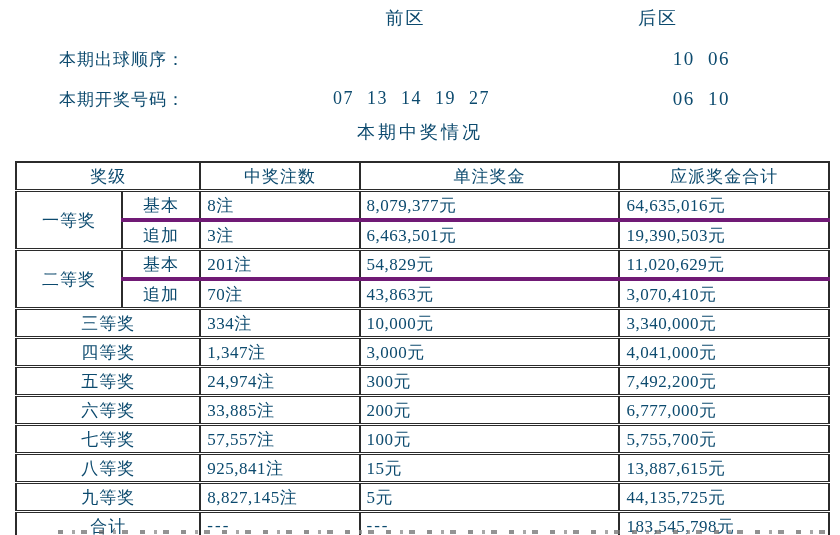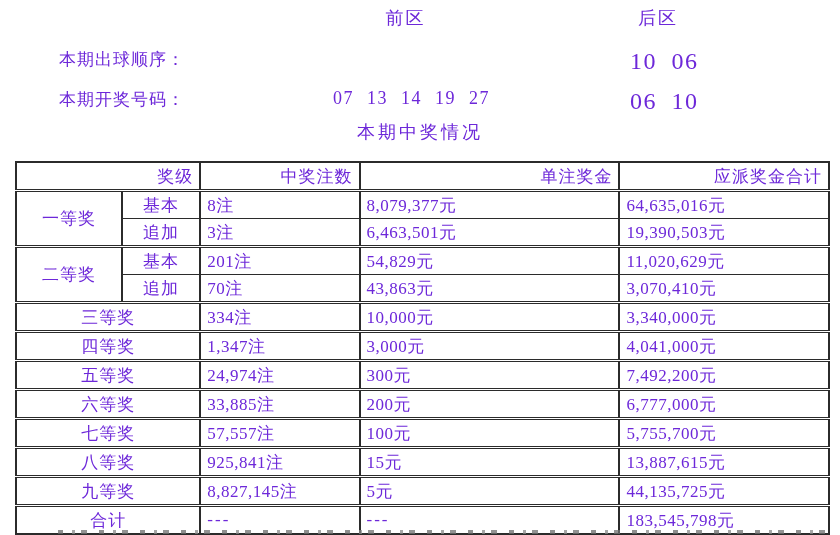--- a/index.html
+++ b/index.html
@@ -1,45 +1,45 @@
 <!DOCTYPE html>
 <html><head>
 <meta charset="utf-8">
 <style>
   html,body{margin:0;padding:0;background:#ffffff;}
   .page{
     position:relative;width:840px;height:535px;background:#ffffff;
     font-family:"Liberation Serif","DejaVu Serif",serif;
-    color:#6d28d9;overflow:hidden;
+    color:#0c4a6e;overflow:hidden;
   }
   .zone-header{position:absolute;top:6px;font-size:18px;letter-spacing:2px;text-align:center;}
   .zone-header.front{left:333px;width:145px;}
   .zone-header.back{left:608px;width:100px;}
   .num-row{position:absolute;left:0;width:100%;height:22px;}
   .num-row.order{top:48px;}
   .num-row.result{top:88px;}
   .row-label{position:absolute;left:59px;font-size:17px;letter-spacing:1px;white-space:nowrap;}
   .front-nums{position:absolute;left:333px;width:145px;text-align:center;font-size:18px;
               letter-spacing:1.5px;word-spacing:7px;white-space:nowrap;}
-  .back-nums{position:absolute;left:630px;width:100px;text-align:left;font-size:24px;
+  .back-nums{position:absolute;left:630px;width:100px;text-align:right;font-size:19px;
              letter-spacing:1.5px;word-spacing:7px;white-space:nowrap;}
   .table-title{position:absolute;top:120px;left:0;width:100%;text-align:center;
                font-size:18px;letter-spacing:3px;}
   table.prize{
     position:absolute;top:161px;left:15px;width:815px;
     border-collapse:collapse;table-layout:fixed;
     font-size:17px;border:2px solid #2b2b2b;
   }
   table.prize th,table.prize td{
     border:2px solid #2b2b2b;height:26px;padding:0 6px;
     font-weight:normal;overflow:hidden;white-space:nowrap;
   }
-  table.prize thead th{border-bottom:3px double #2b2b2b;text-align:right;letter-spacing:1px;}
+  table.prize thead th{border-bottom:3px double #2b2b2b;text-align:center;letter-spacing:1px;}
   tr.group td{border-top:3px double #2b2b2b;}
-  tr.inner td{border-top:1px solid #701a75;margin-left:8px;}
+  tr.inner td{border-top:4px solid #701a75;margin-left:8px;}
   tr.pre-inner td.cut{border-bottom:1px solid #2b2b2b;}
   td.level,td.sub{text-align:center;letter-spacing:1px;}
   td.num{text-align:left;letter-spacing:.5px;}
   td.dash{letter-spacing:2px;}
   .footnote-remnant{
     position:absolute;top:530px;left:58px;width:768px;height:4px;opacity:.75;
     background:repeating-linear-gradient(90deg,
       #6a6a6a 0 5px,transparent 5px 14px,
       #8a8a8a 14px 17px,transparent 17px 23px,
       #707070 23px 29px,transparent 29px 41px);

